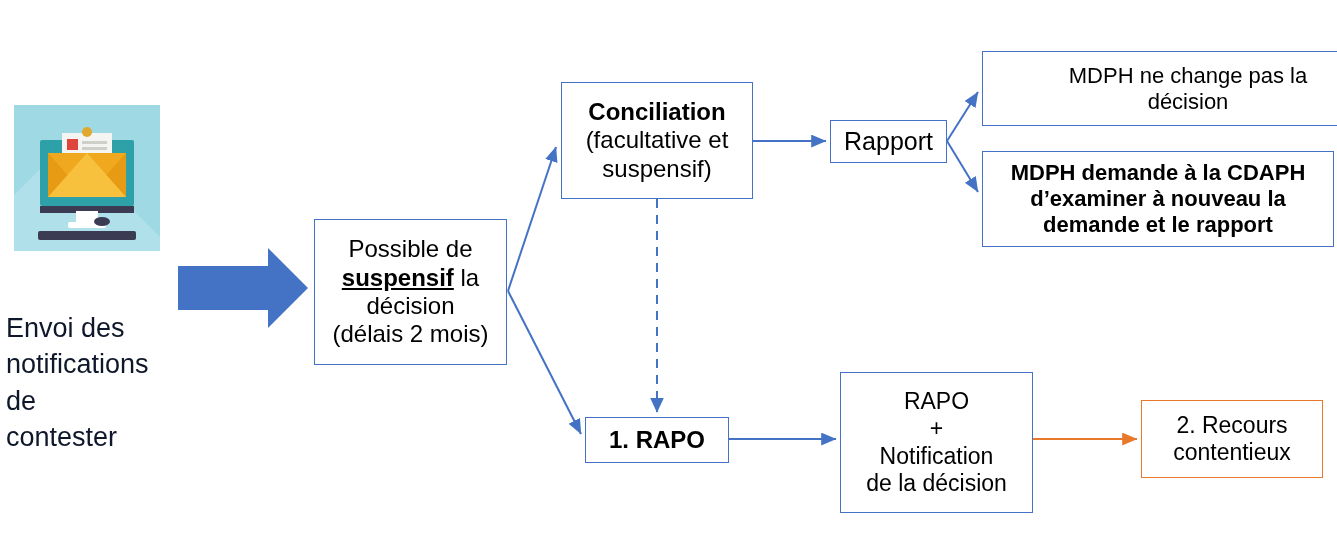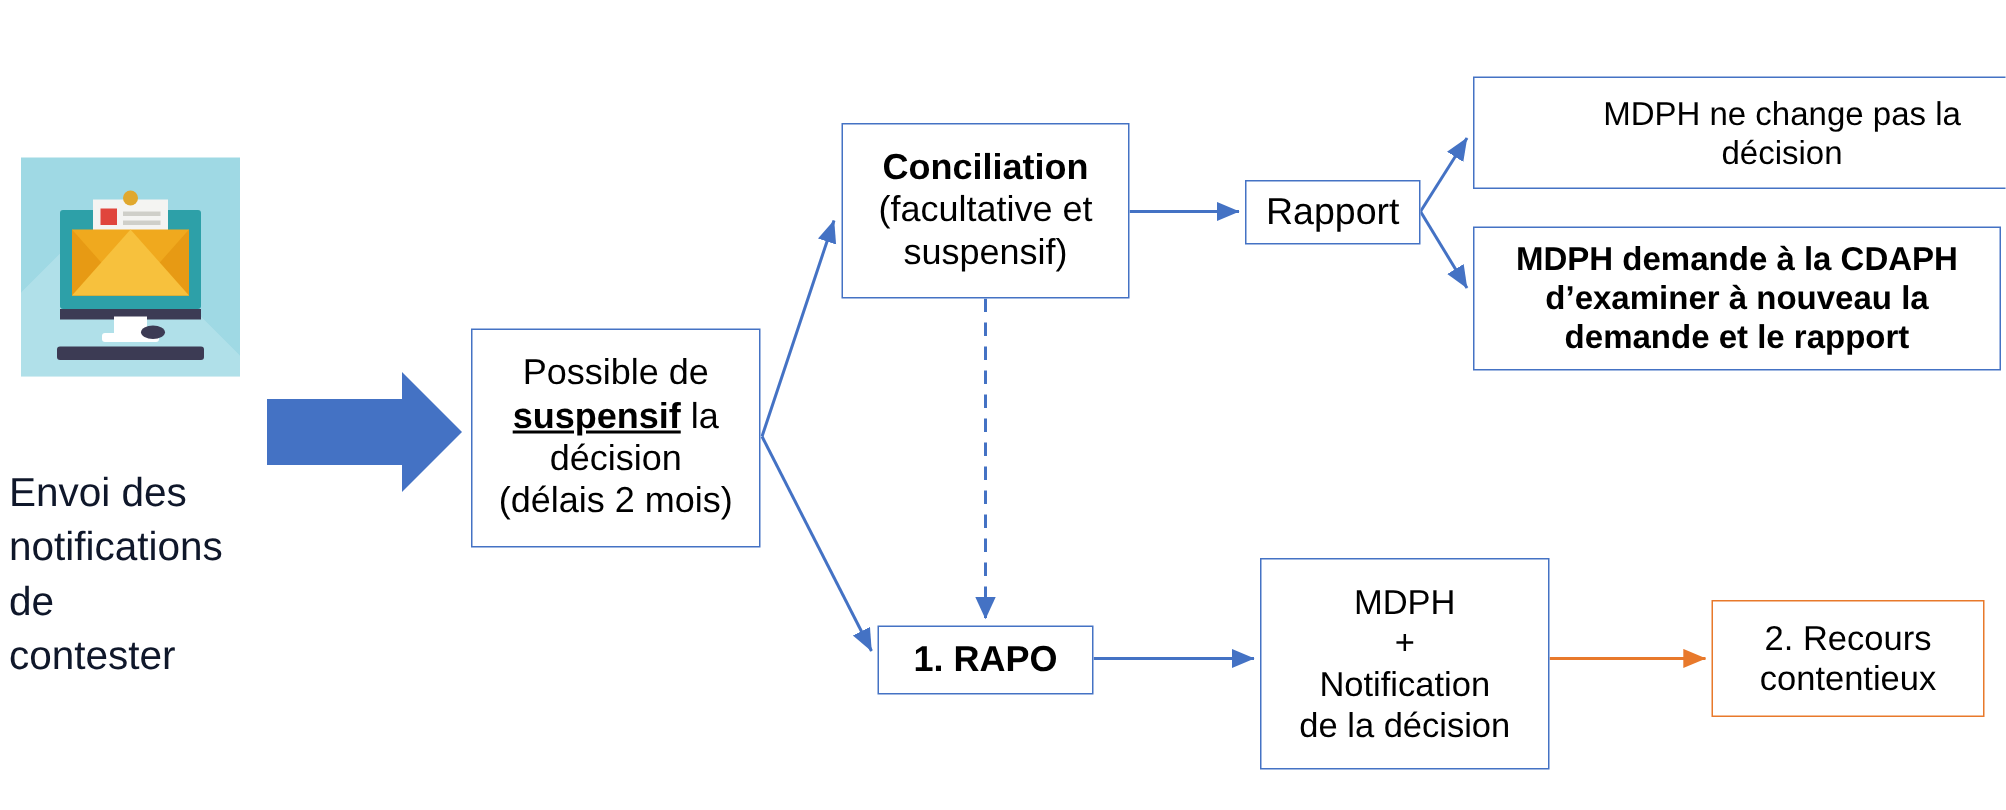--- a/index.html
+++ b/index.html
@@ -162,21 +162,21 @@
       <span>demande et le rapport</span>
     </span>
   </div>
 
   <div class="node" id="node-rapo">
     <span class="t">1. RAPO</span>
   </div>
 
   <div class="node f-arial" id="node-cdaph">
     <span class="t">
-      <span>MDPH</span><br>
+      <span>RAPO</span><br>
       <span>+</span><br>
       <span>Notification</span><br>
       <span>de la décision</span>
     </span>
   </div>
 
   <div class="node orange" id="node-recours">
     <span class="t">
       <span>2. Recours</span><br>
       <span>contentieux</span>

